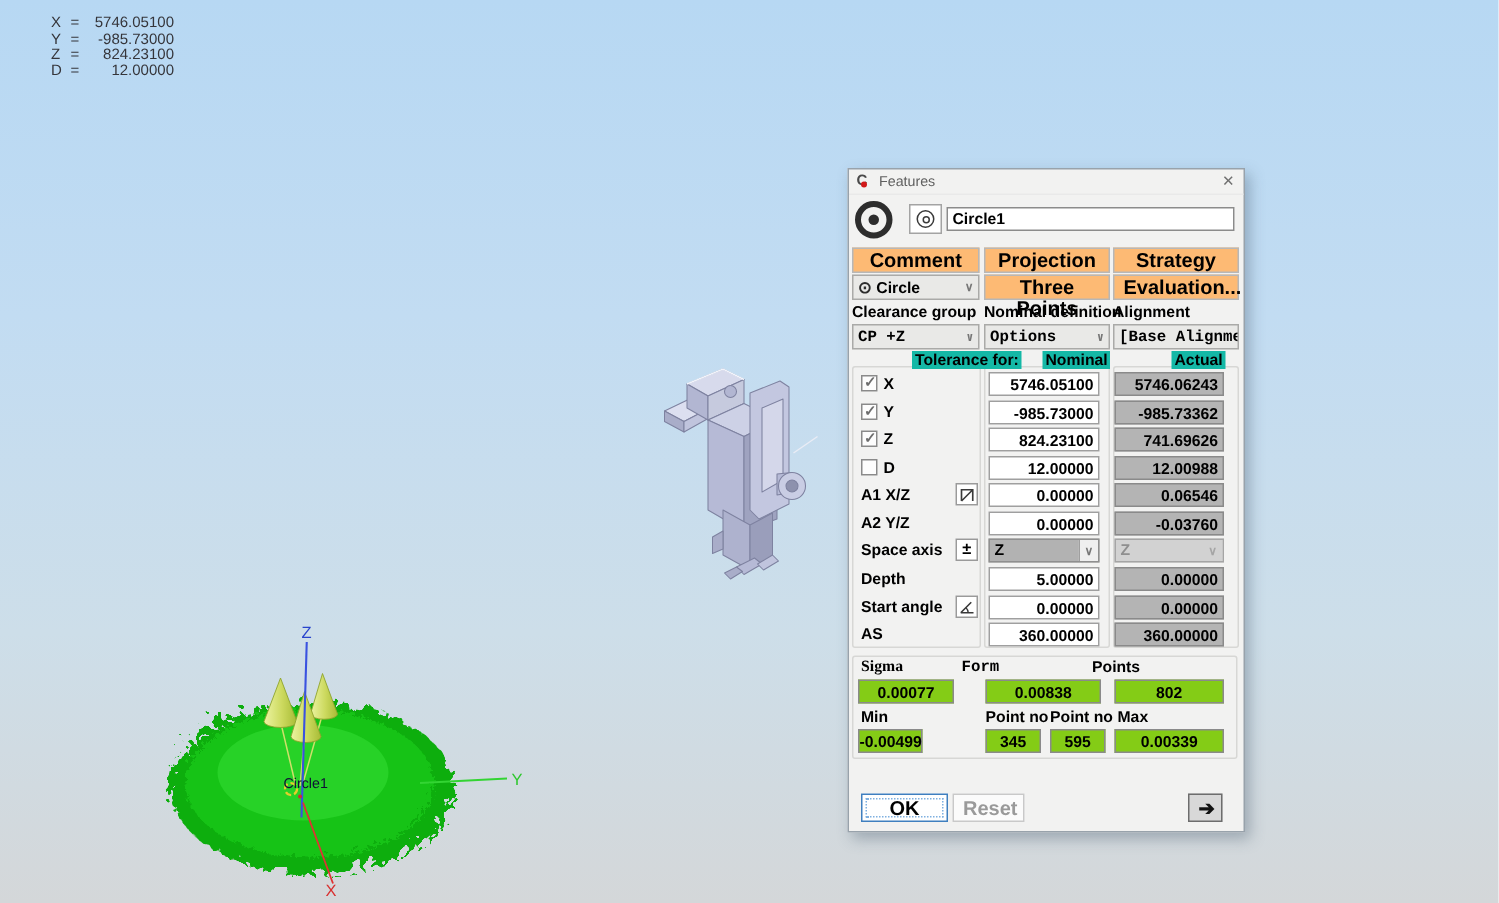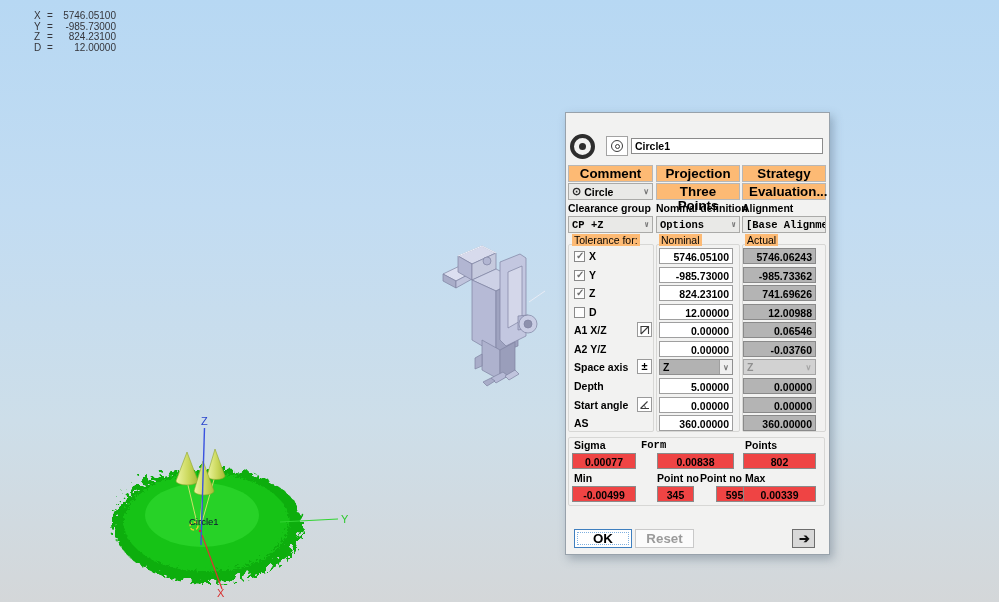--- a/index.html
+++ b/index.html
@@ -41,21 +41,21 @@
   .rowA{top:52px;} .rowB{top:70px;}
   .dd{position:absolute;height:17px;background:#e9e9e7;border:1px solid #aaaaa8;font-weight:bold;
       display:flex;align-items:center;padding-left:3px;white-space:nowrap;overflow:hidden;}
   .chev{margin-left:auto;color:#767676;font-size:8px;padding:0 3px;flex:0 0 auto;}
   .cdot{font-size:11px;margin-right:3px;color:#2d2d2d;}
   .seclbl{position:absolute;top:89px;font-weight:bold;white-space:nowrap;}
   .rowC{top:103px;font-family:Liberation Mono, monospace;}
   
   .fs{position:absolute;top:131px;height:188px;border:1px solid #d7d7d5;border-radius:2px;}
   .fsT{left:2px;width:86px;} .fsN{left:90px;width:84px;} .fsA{left:176px;width:84px;}
-  .leg{position:absolute;top:121px;background:#fdba74;font-weight:normal;padding:0 2px;z-index:2;}
+  .leg{position:absolute;top:121px;background:#14b8a6;font-weight:bold;padding:0 2px;z-index:2;margin-left:36px;}
   .legT{left:6px;} .legN{left:93px;} .legA{left:179px;text-align:center;}
   
   .trow{position:absolute;height:16px;}
   .r0{top:135px}.r1{top:154px}.r2{top:172px}.r3{top:191px}.r4{top:209px}
   .r5{top:228px}.r6{top:246px}.r7{top:265px}.r8{top:284px}.r9{top:302px}
   .tlab{left:8px;width:62px;font-weight:bold;padding-top:2px;white-space:nowrap;}
   .cb{display:inline-block;width:11px;height:11px;background:#fdfdfd;border:1px solid #8a8a8a;
       vertical-align:-2px;margin-right:4px;position:relative;}
   .cb i{position:absolute;left:1px;top:-2px;font-style:normal;font-size:10px;color:#6d6d6d;}
   .ico{position:absolute;left:71px;width:15px;height:15px;background:#fff;border:1px solid #9a9a9a;padding:0;}
@@ -65,27 +65,27 @@
         text-align:right;padding:2px 3px 0 0;}
   .dds{left:93px;width:74px;height:16px;background:#b2b2b2;border:1px solid #8f8f8f;font-weight:bold;
        display:flex;align-items:center;padding-left:3px;position:absolute;}
   .dds .chevbox{margin-left:auto;background:#efefef;height:100%;width:13px;color:#777;
        font-size:8px;display:flex;align-items:center;justify-content:center;border-left:1px solid #9f9f9f;}
   .ddsd{left:177px;width:73px;background:#d2d2d2;border:1px solid #a5a5a5;color:#8f8f8f;}
   .ddsd .chevbox{background:#d2d2d2;border-left:none;color:#a5a5a5;}
   
   .stats{position:absolute;left:2px;top:324px;width:257px;height:69px;border:1px solid #d7d7d5;border-radius:2px;}
   .slab{position:absolute;font-weight:bold;white-space:nowrap;}
-  .sfield{position:absolute;height:16px;background:#ef4444;border:1px solid #8a8a8a;font-weight:bold;
+  .sfield{position:absolute;height:16px;background:#84cc16;border:1px solid #8a8a8a;font-weight:bold;
           text-align:right;padding:2px 4px 0 0;}
   .sfc{text-align:center;padding-right:0;}
   
   .okbtn{position:absolute;left:8px;top:416px;width:58px;height:19px;background:#fff;border:1px solid #3f7fbf;
          outline:1px dotted #7fb0e0;outline-offset:-4px;font-weight:bold;text-align:center;line-height:16px;}
-  .rsbtn{position:absolute;left:69px;top:416px;width:59px;height:19px;background:#fbfbfb;border:1px solid #c9c9c9;
+  .rsbtn{position:absolute;left:69px;top:416px;width:48px;height:19px;background:#fbfbfb;border:1px solid #c9c9c9;
          color:#9a9a9a;font-weight:bold;text-align:center;line-height:16px;}
   .arrbtn{position:absolute;left:226px;top:416px;width:23px;height:19px;background:#d8d8d8;border:1px solid #6d6d6d;
          font-weight:bold;font-size:13px;text-align:center;line-height:16px;color:#111;}
 </style>
 </head>
 <body>
 
 <div class="readout">
   <div class="ln">
       <span class="rl">X</span>
@@ -178,20 +178,26 @@
     <polygon points="66,150 78,144 83,148 71,155" fill="#b6bad6"></polygon>
     <polygon points="58,154 66,150 70,153 62,158" fill="#a9adc9"></polygon>
     <polygon points="80,148 90,142 94,146 84,152" fill="#c0c4dd"></polygon>
   </g>
   <path d="M33,28 L57,18 L71,25" stroke="#f2f4fb" fill="none" stroke-width="1"></path>
   <line x1="104" y1="74" x2="120" y2="63" stroke="#e9ecf5" stroke-width="1"></line>
 </svg>
 
 <div class="dlg">
 
+  <div class="ttl">
+    <span class="logo">C</span>
+    <span class="reddot"></span>
+    <span class="ttltxt">Features</span>
+    <span class="closex">✕</span>
+  </div>
 
   <div class="bigicon">
       <i></i>
     </div>
   <button class="symbtn">
     <span class="ring1">
         <span class="ring2"></span>
       </span>
   </button>
   <div class="namef">Circle1</div>
@@ -284,31 +290,31 @@
     </svg>
   </button>
   <div class="trow nomf r8">0.00000</div>
   <div class="trow actf r8">0.00000</div>
 
   <div class="trow tlab r9"><span>AS</span></div>
   <div class="trow nomf r9">360.00000</div>
   <div class="trow actf r9">360.00000</div>
 
   <div class="stats"></div>
-  <span class="slab" style="left:8px;top:326px;">Sigma</span>
+  <span class="slab" style="left:8px;top:326px;font-family:Liberation Serif, serif;">Sigma</span>
   <span class="slab" style="left:75px;top:326px;font-family:Liberation Mono, monospace;">Form</span>
-  <span class="slab" style="left:179px;top:326px;">Points</span>
+  <span class="slab" style="left:162px;top:326px;">Points</span>
   <div class="sfield sfc" style="left:6px;top:340px;width:64px;">0.00077</div>
   <div class="sfield sfc" style="left:91px;top:340px;width:77px;">0.00838</div>
   <div class="sfield sfc" style="left:177px;top:340px;width:73px;">802</div>
   <span class="slab" style="left:8px;top:359px;">Min</span>
   <span class="slab" style="left:91px;top:359px;">Point no</span>
   <span class="slab" style="left:134px;top:359px;">Point no</span>
   <span class="slab" style="left:179px;top:359px;">Max</span>
-  <div class="sfield sfc" style="left:6px;top:373px;width:64px;">-0.00499</div>
+  <div class="sfield sfc" style="left:6px;top:373px;width:43px;">-0.00499</div>
   <div class="sfield sfc" style="left:91px;top:373px;width:37px;">345</div>
-  <div class="sfield sfc" style="left:134px;top:373px;width:37px;margin-left:16px;">595</div>
+  <div class="sfield sfc" style="left:134px;top:373px;width:37px;">595</div>
   <div class="sfield sfc" style="left:177px;top:373px;width:73px;">0.00339</div>
 
   <button class="okbtn">OK</button>
   <button class="rsbtn">Reset</button>
   <button class="arrbtn"><span>➔</span></button>
 </div>
 
 </body></html>

